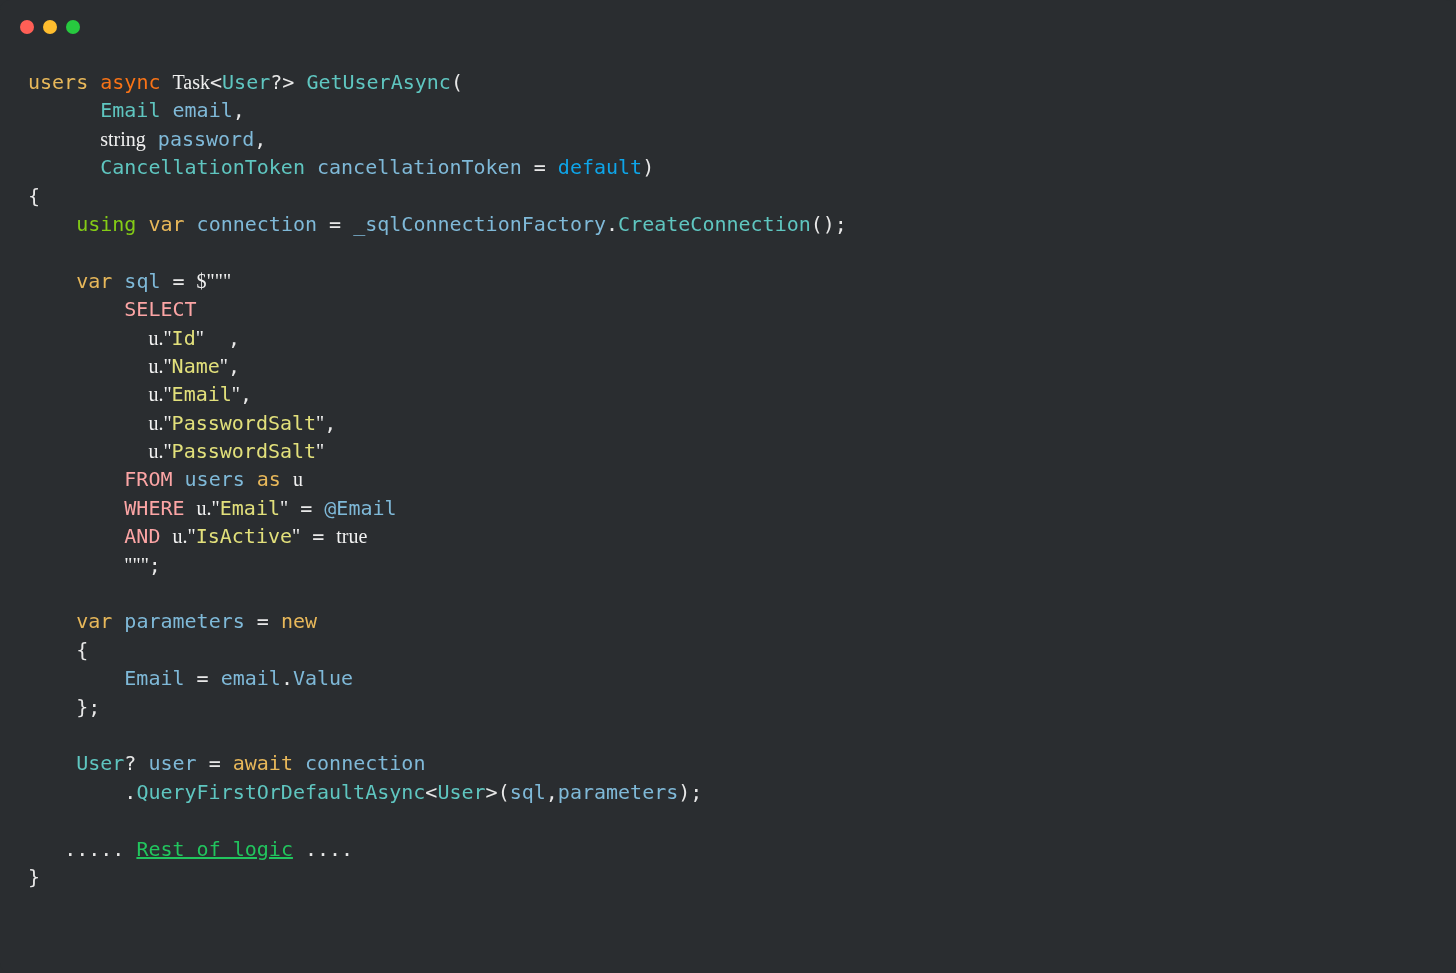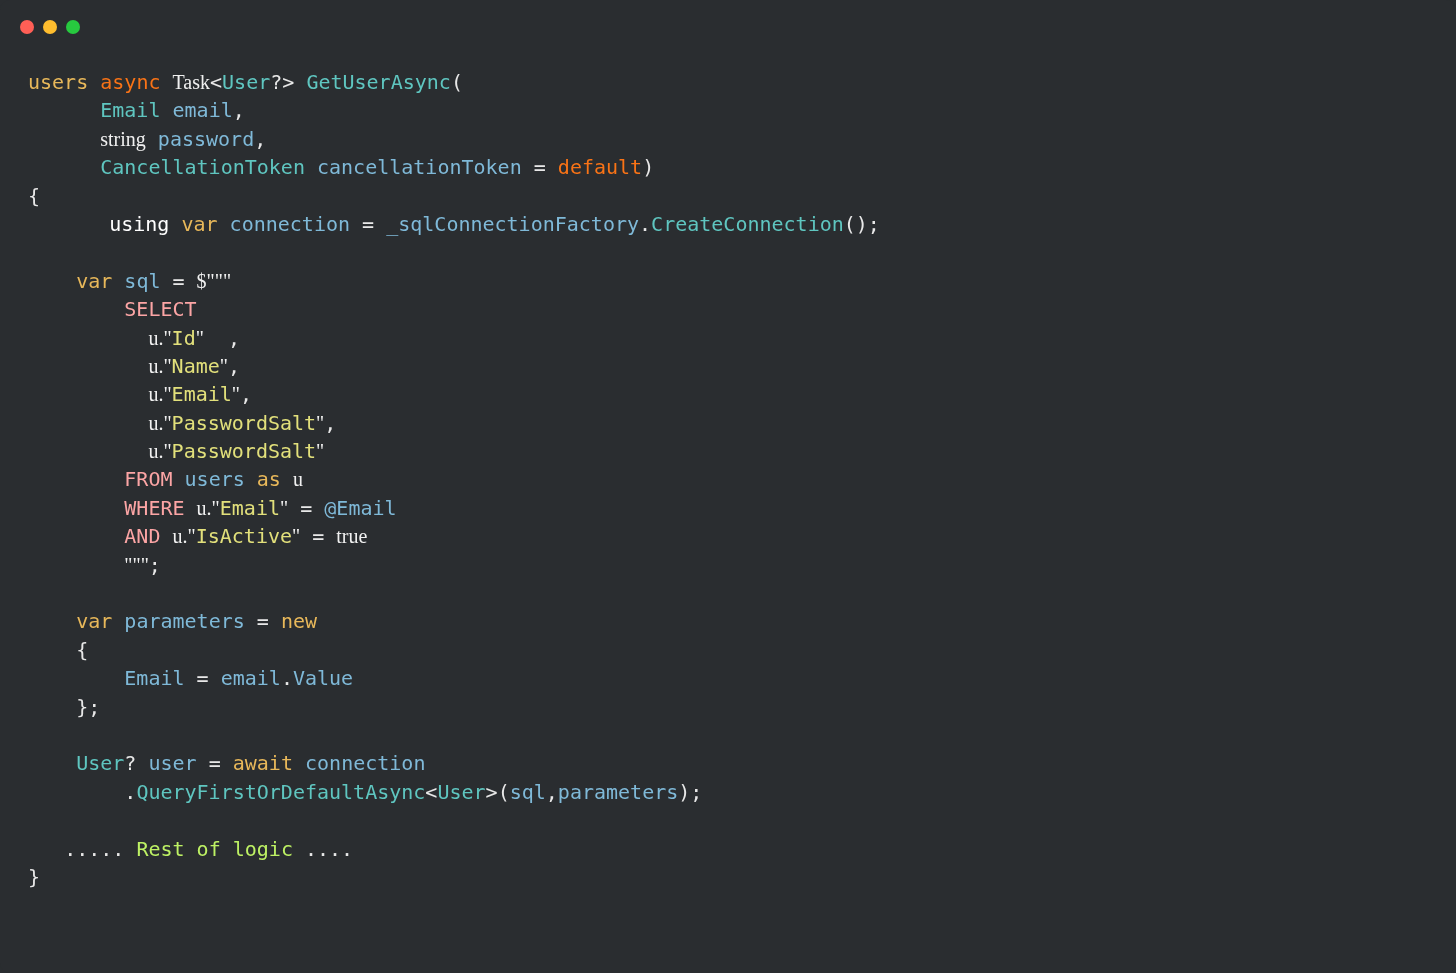--- a/index.html
+++ b/index.html
@@ -32,34 +32,34 @@
     }
     .tl-red { background: #ff5f56; }
     .tl-yellow { background: #ffbd2e; }
     .tl-green { background: #27c93f; }
     .code {
       padding: 20px 28px;
       white-space: pre;
     }
     .kw-pub { color: #e8b85a; }
     .kw-async { color: #f97316; }
-    .kw-using { color: #ffffff; margin-left: 33px; }
+    .kw-using { color: #84cc16; }
     .kw-var { color: #e8b85a; }
     .kw-new { color: #e8b85a; }
-    .kw-default { color: #f97316; }
+    .kw-default { color: #0ea5e9; }
     .kw-await { color: #e8b85a; margin-top: 46px; }
     .kw-as { color: #e8b85a; }
     .type { color: #5fc6c0; }
     .param { color: #7fb9d8; }
     .ident { color: #7fb9d8; }
     .method { color: #5fc6c0; }
     .punct { color: #e8e8e8; }
     .str { color: #e2e07b; }
     .sql-kw { color: #fca5a5; }
-    .comment { color: #bef264; }
+    .comment { color: #22c55e; text-decoration: underline; }
     .at-param { color: #7fb9d8; }
     .white { color: #f0f0f0; font-family: Liberation Serif, serif; }
   </style>
 </head>
 <body>
 
 <div class="window">
   <div class="titlebar">
     <div class="traffic-light tl-red"></div>
     <div class="traffic-light tl-yellow"></div>

